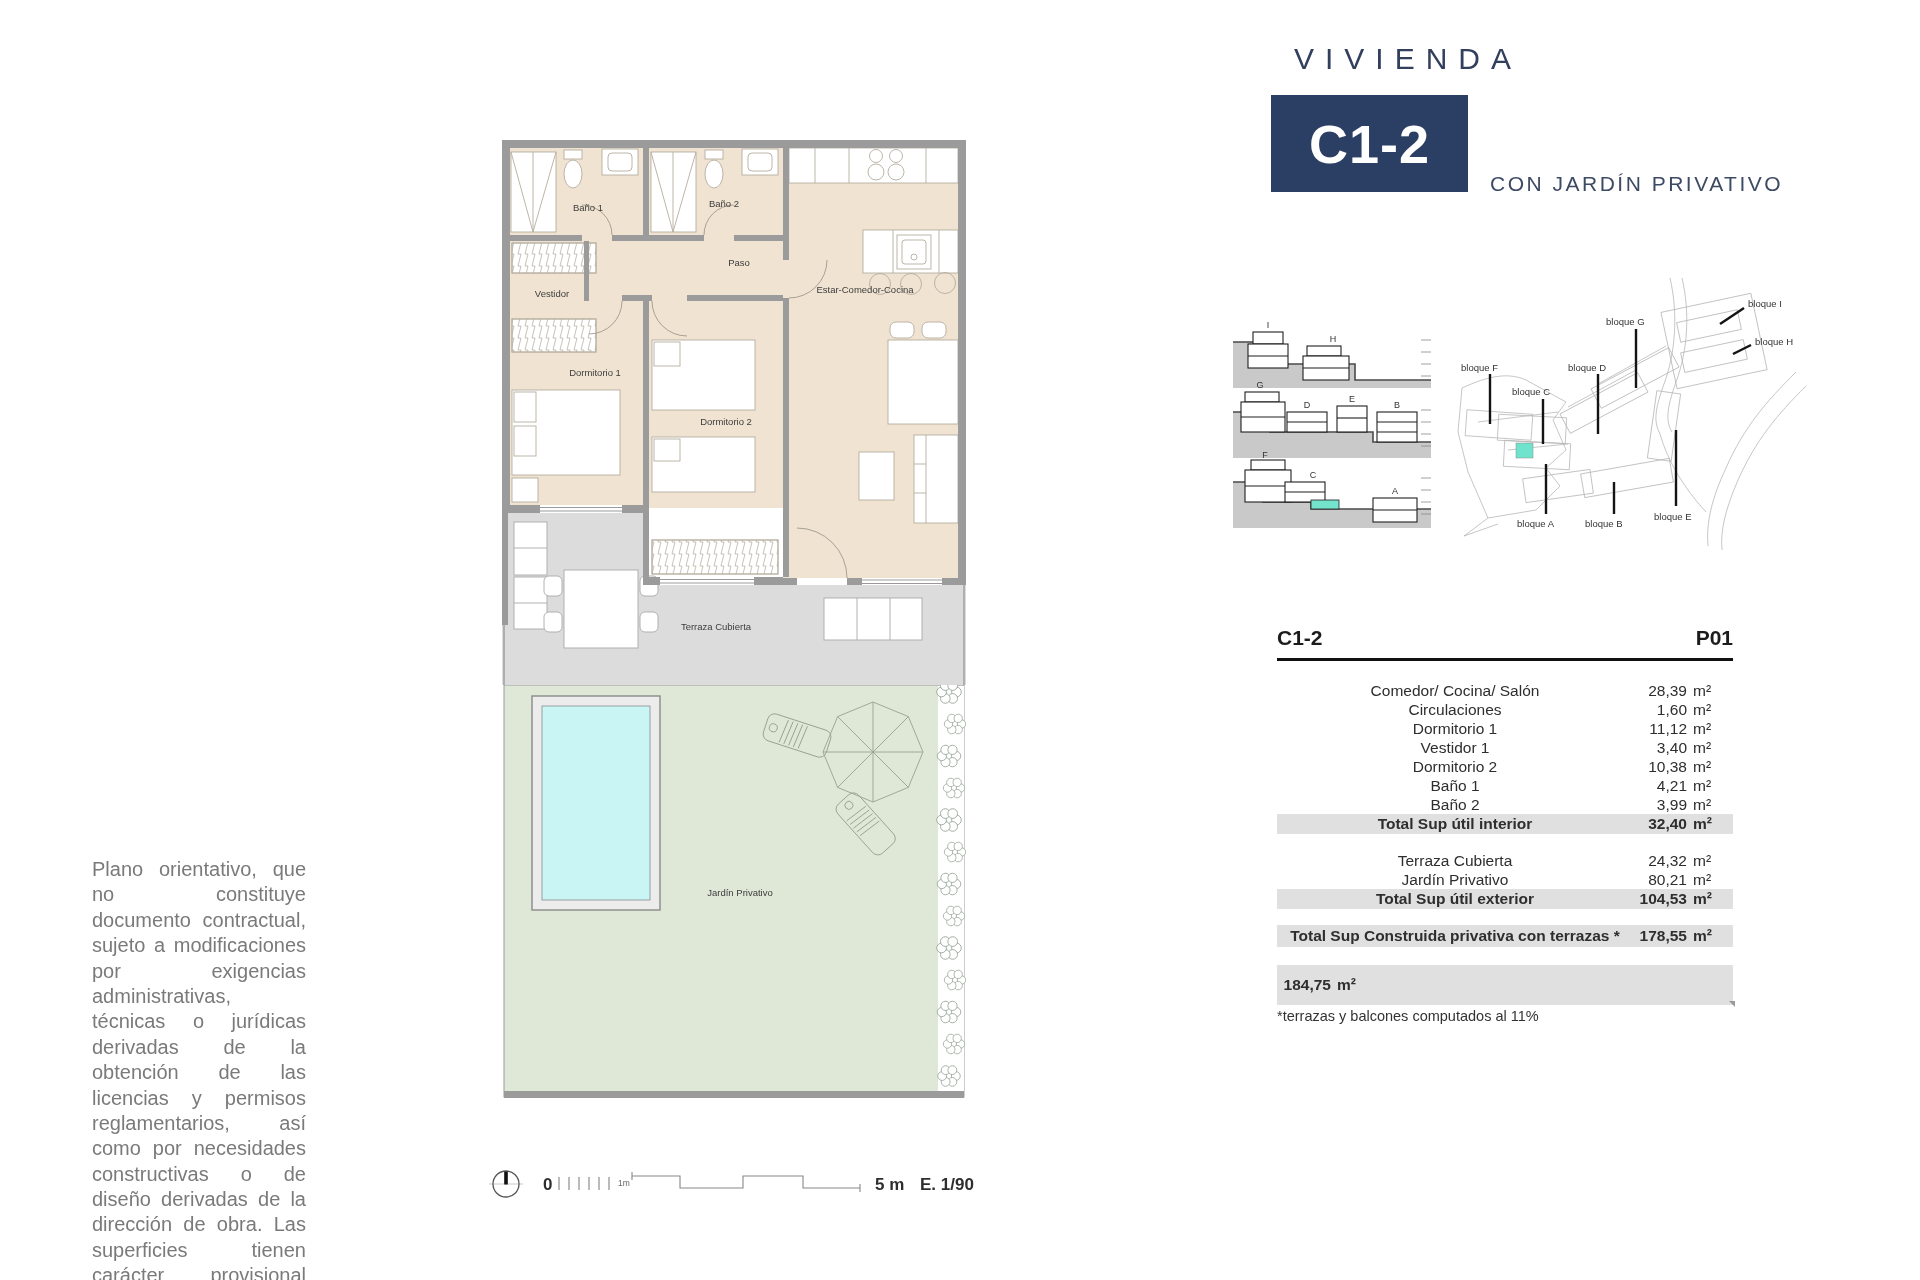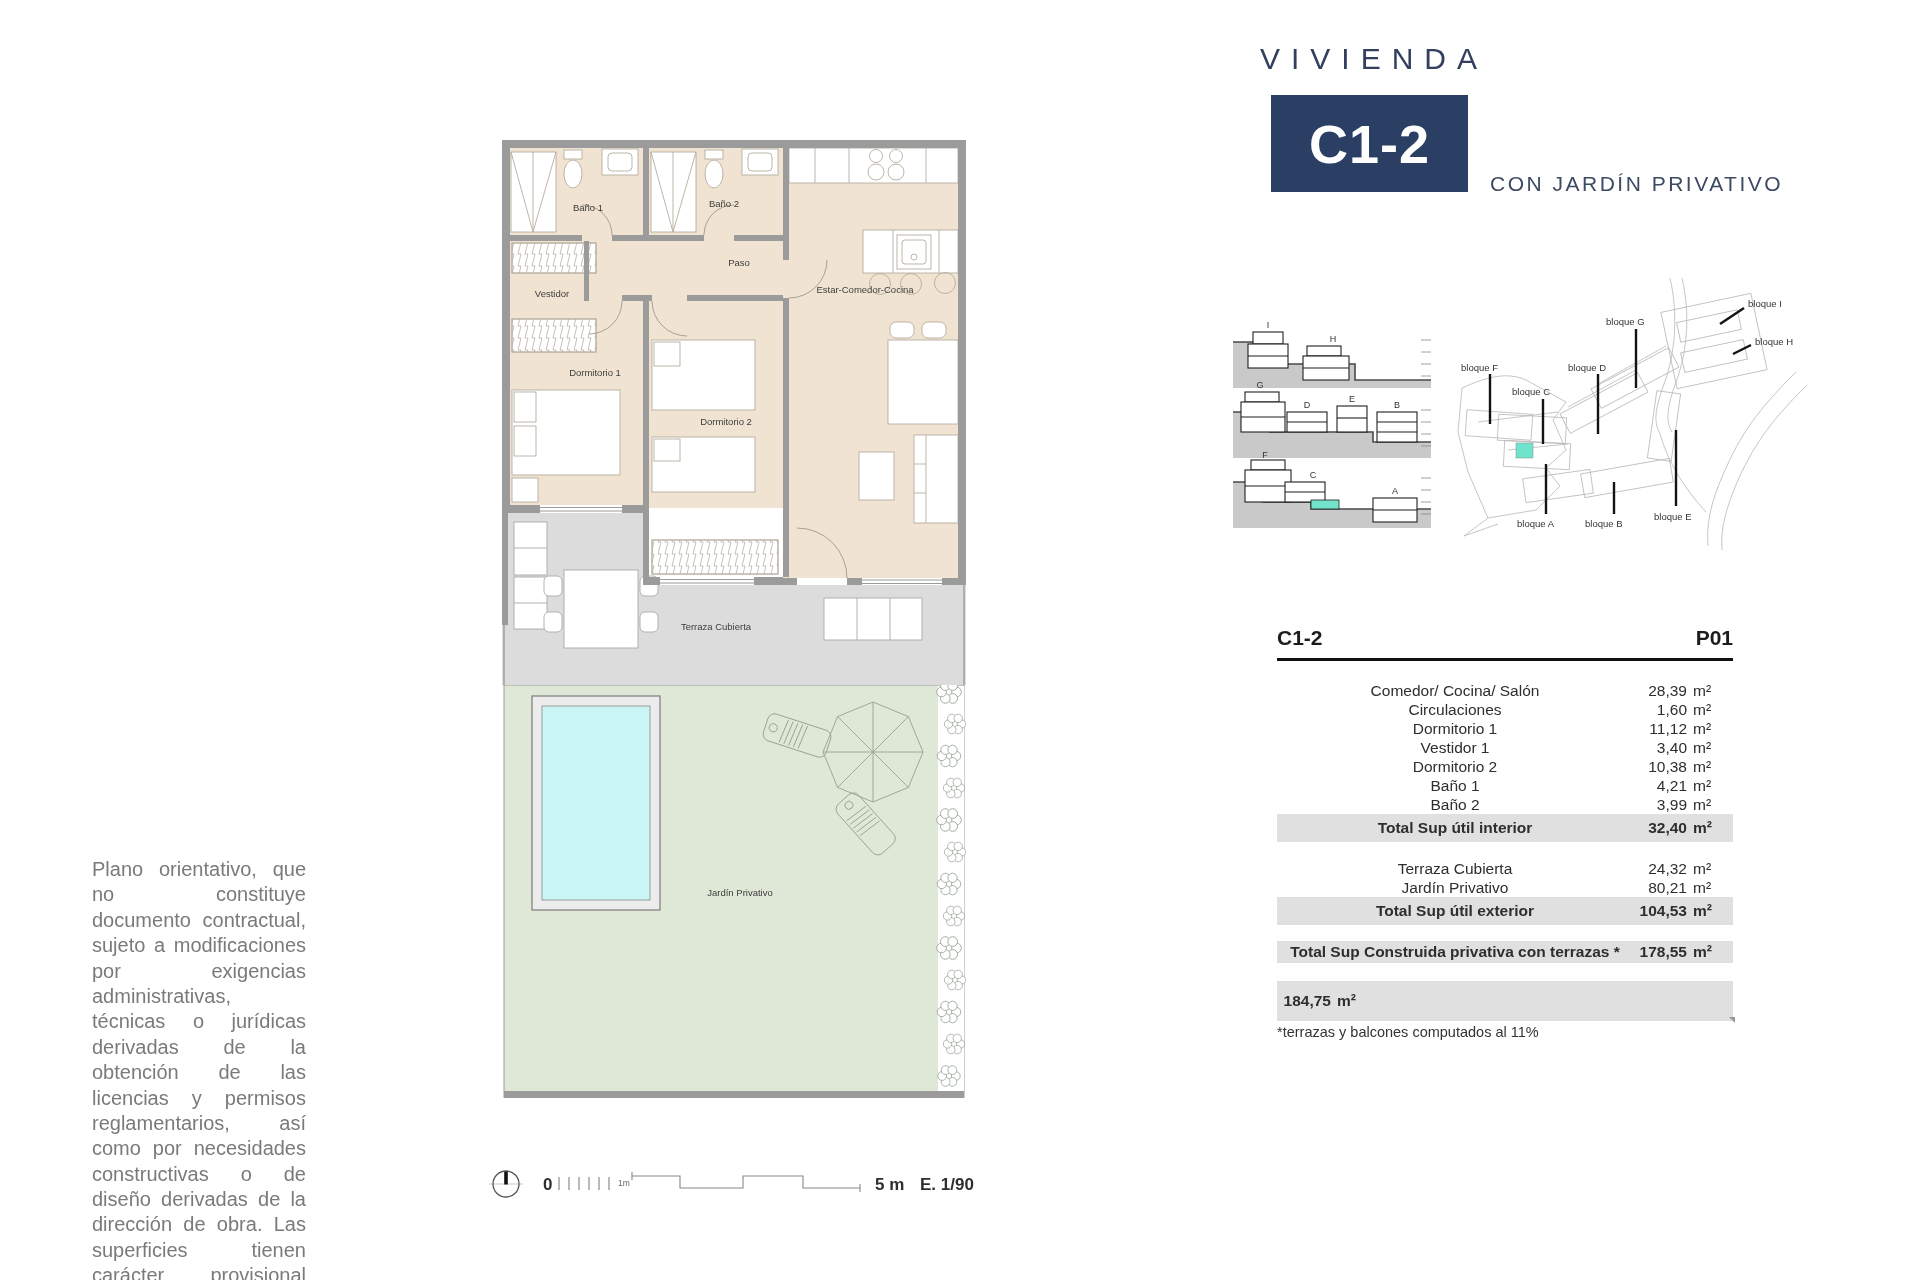--- a/index.html
+++ b/index.html
@@ -1,38 +1,38 @@
 <!DOCTYPE html>
 <html><head>
 <meta charset="utf-8">
 <style>
   html,body{margin:0;padding:0;background:#fff;}
   #page{position:relative;width:1920px;height:1280px;background:#ffffff;overflow:hidden;
         font-family:"Liberation Sans","DejaVu Sans",sans-serif;color:#333;}
   .abs{position:absolute;}
 
   
-  #brand{left:1260px;top:42px;width:210px;font-size:30px;letter-spacing:11px;color:#32405e;font-weight:400;}
+  #brand{left:1294px;top:42px;width:210px;font-size:30px;letter-spacing:11px;color:#32405e;font-weight:400;}
   #unitbox{left:1271px;top:95px;width:197px;height:97px;background:#2b3e63;display:flex;align-items:center;justify-content:center;}
   #unitbox .code{color:#fff;font-size:54px;font-weight:700;letter-spacing:1px;}
   #subtitle{left:1490px;top:172px;font-size:21px;letter-spacing:2.5px;color:#3d4a63;}
 
   
   #disclaimer{left:92px;top:857px;width:214px;font-size:20px;line-height:1.27;color:#7a7a7a;text-align:justify;}
 
   
   #table{left:1277px;top:626px;width:456px;font-size:15.5px;color:#2e2e2e;}
   .thead{display:flex;justify-content:space-between;font-size:21px;font-weight:700;color:#1c1c1c;
          border-bottom:3px solid #111;padding-bottom:4px;height:28px;}
   .trows{margin-top:20px;}
   .trow{display:flex;align-items:center;height:19px;padding-right:14px;}
   .trow .tlabel{flex:1;text-align:center;}
   .trow .tval{min-width:54px;text-align:right;}
   .trow .tunit{width:26px;text-align:left;margin-left:6px;}
-  .trow.total{background:#e0e0e0;font-weight:700;height:28px;}
+  .trow.total{background:#e0e0e0;font-weight:700;height:20px;}
   .gap17{height:17px;} .gap16{height:16px;} .gap18{height:18px;}
   .trow.single{background:#e0e0e0;font-weight:700;height:22px;}
   .trow.twolines{background:#e0e0e0;font-weight:700;height:40px;position:relative;}
   .trow.twolines .tlabel{width:340px;flex:1;line-height:1.25;}
   .dogear{position:absolute;right:-2px;bottom:-2px;width:0;height:0;border-left:6px solid transparent;border-top:6px solid #999;}
   #footnote{margin-top:3px;font-size:14.5px;color:#333;font-weight:400;}
 
   svg text{font-family:"Liberation Sans","DejaVu Sans",sans-serif;}
 </style>
 </head>

